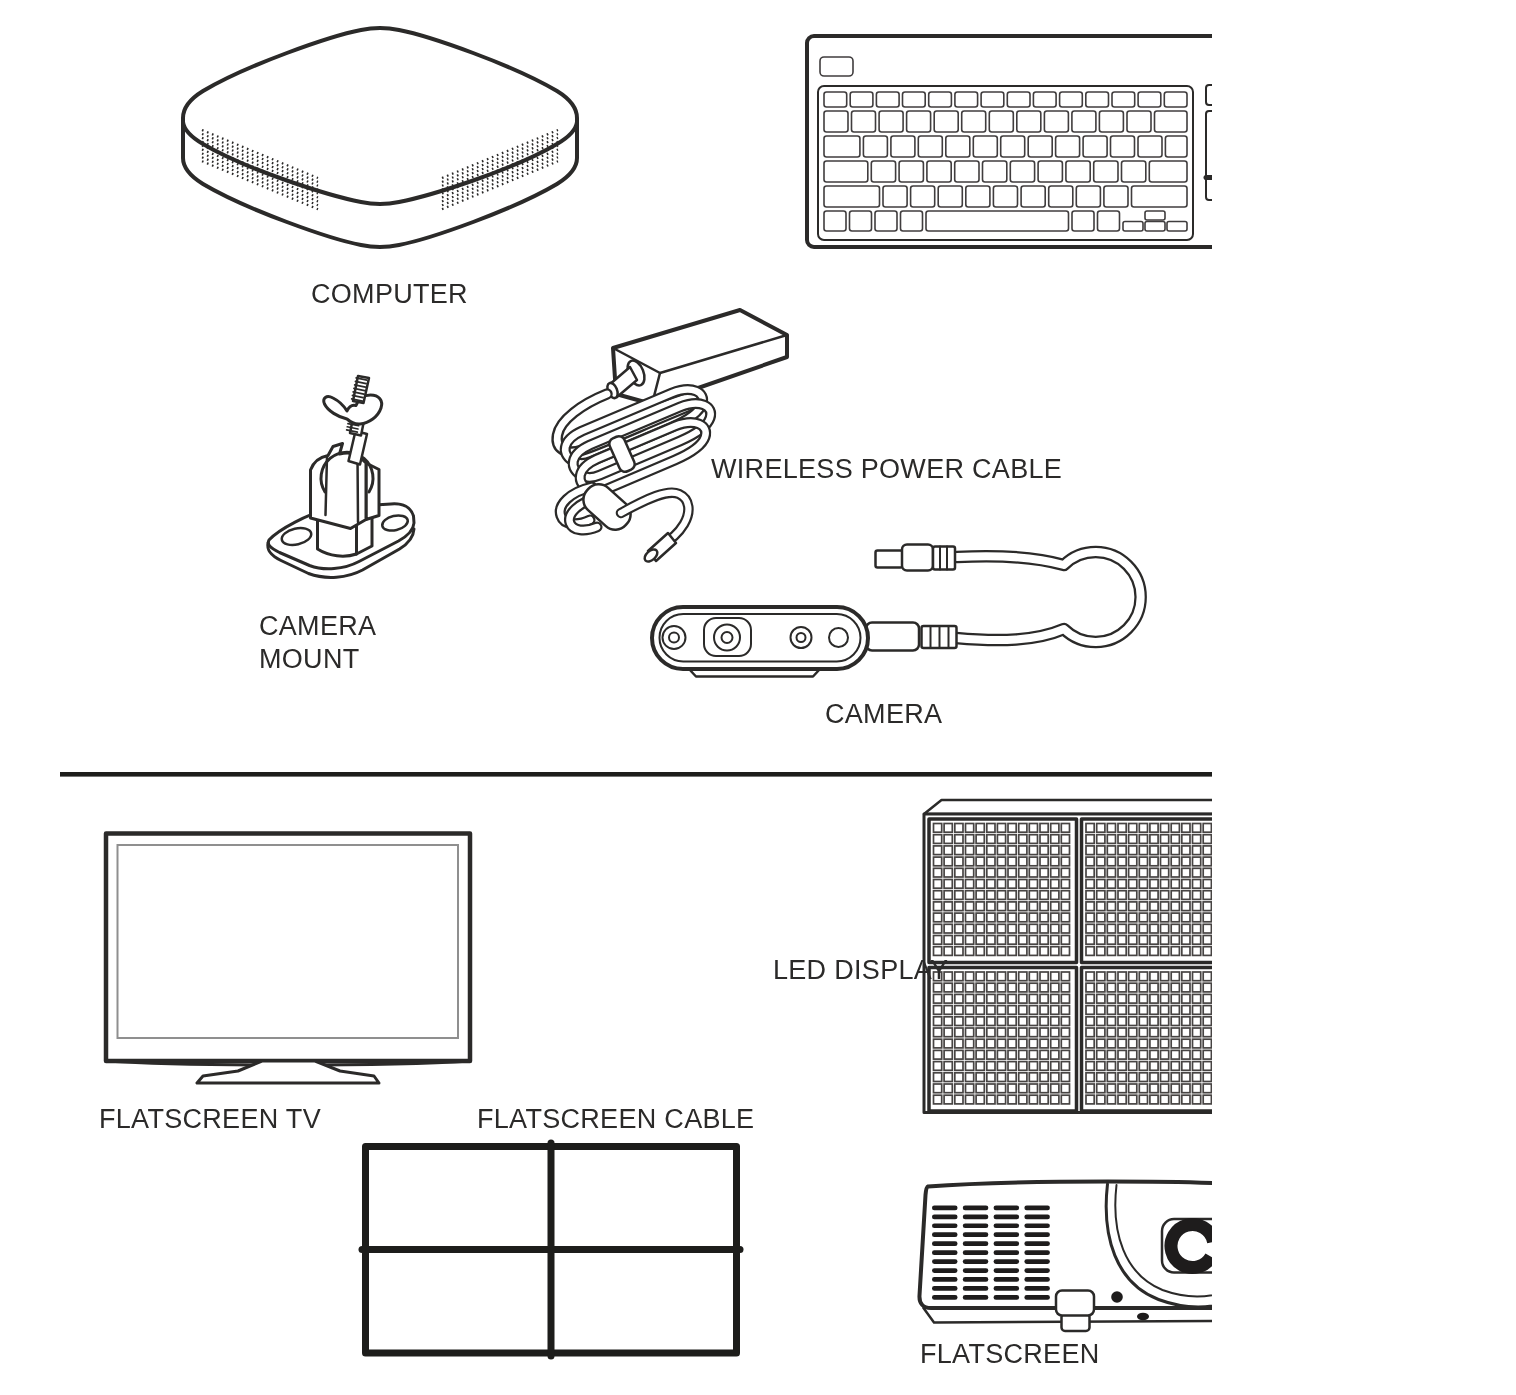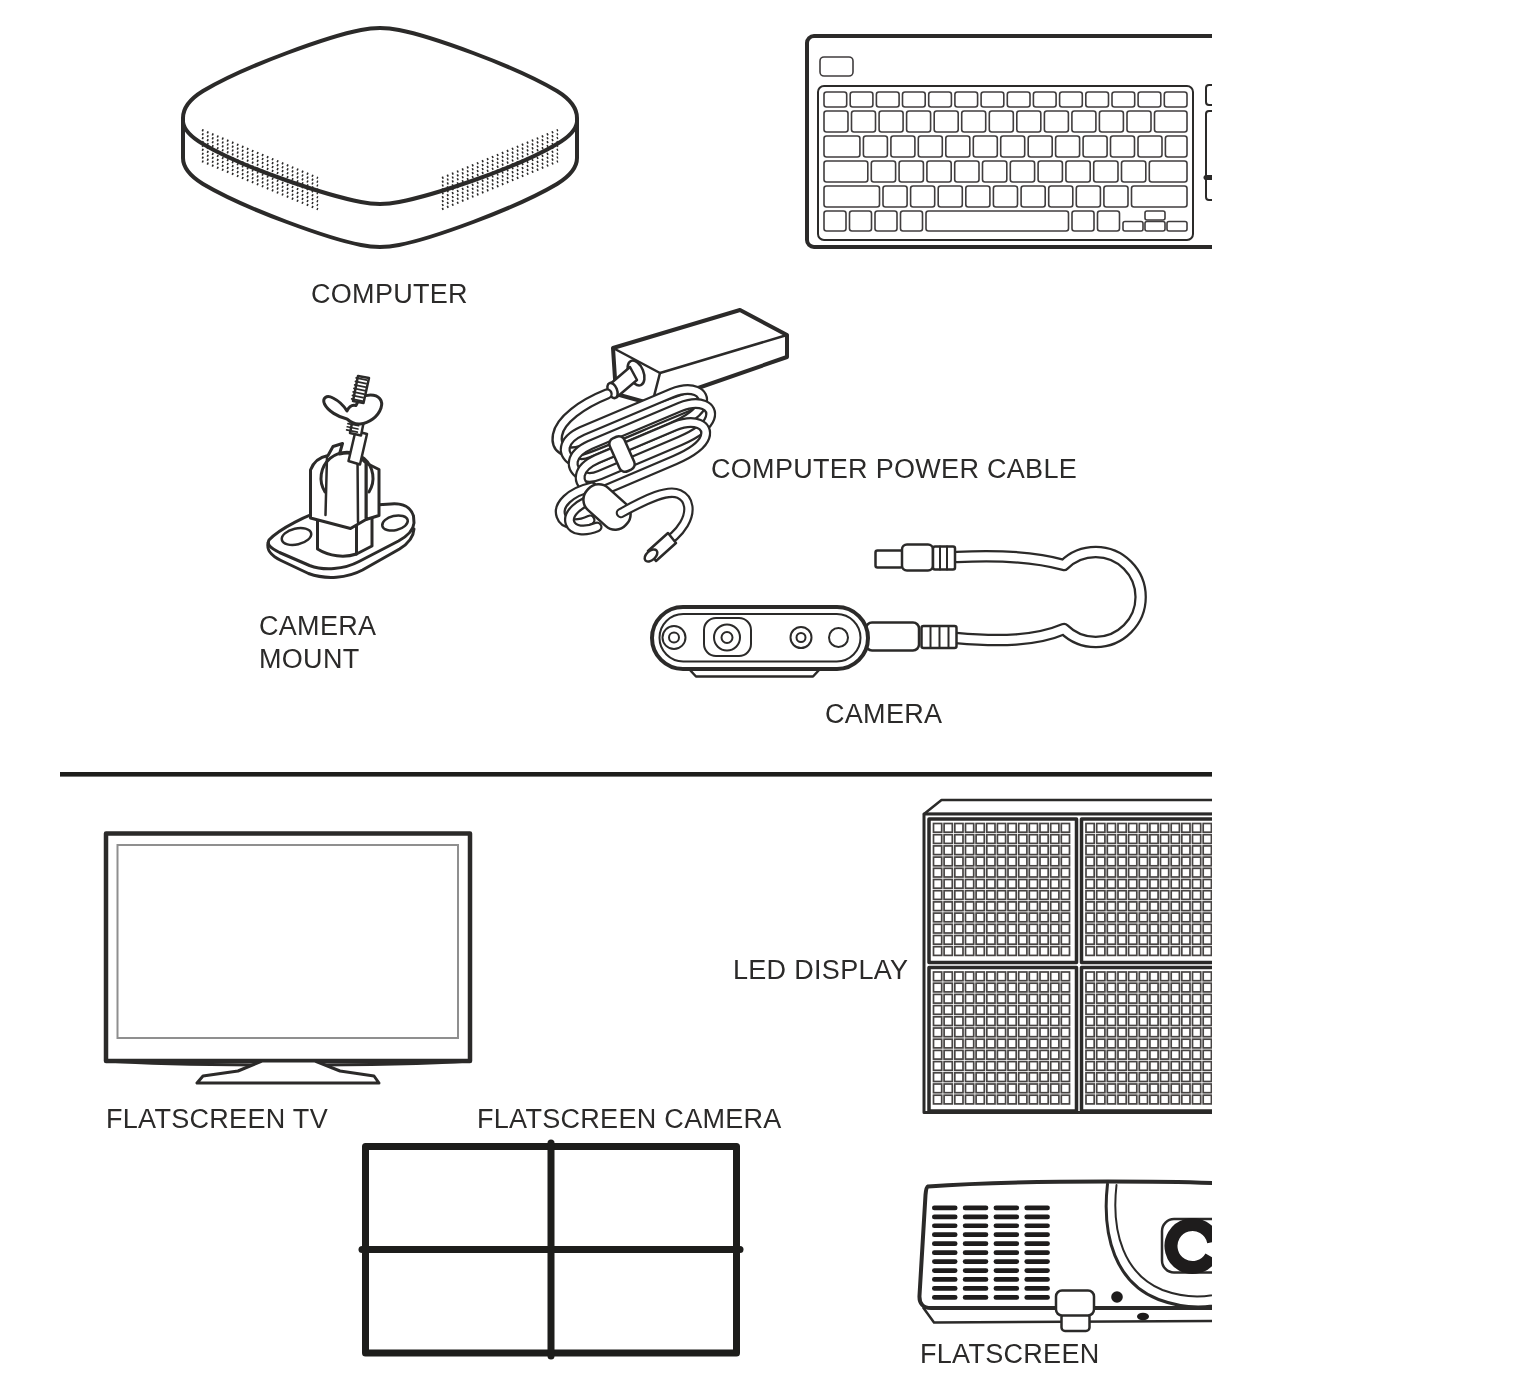--- a/index.html
+++ b/index.html
@@ -1284,20 +1284,20 @@
     <circle cx="1117" cy="1297" r="5.8" fill="#1e1c1c"></circle>
     <rect class="ln s25 fw" x="1056" y="1290.5" width="38" height="25" rx="6"></rect>
     <ellipse cx="1143" cy="1316.5" rx="6" ry="3.8" fill="#1e1c1c"></ellipse>
     <ellipse cx="1251" cy="1317.5" rx="6" ry="3.8" fill="#1e1c1c"></ellipse>
   </g>
 </svg>
 
 <div class="lbl" style="left:311px;top:278px">COMPUTER</div>
 <div class="lbl" style="left:259px;top:610px">CAMERA
 MOUNT</div>
-<div class="lbl" style="left:711px;top:453px">COMPUTER POWER CABLE</div>
+<div class="lbl" style="left:711px;top:453px">WIRELESS POWER CABLE</div>
 <div class="lbl" style="left:825px;top:698px">CAMERA</div>
-<div class="lbl" style="left:106px;top:1103px">FLATSCREEN TV</div>
-<div class="lbl" style="left:477px;top:1103px">FLATSCREEN CAMERA</div>
-<div class="lbl" style="left:733px;top:954px">LED DISPLAY</div>
+<div class="lbl" style="left:99px;top:1103px">FLATSCREEN TV</div>
+<div class="lbl" style="left:477px;top:1103px">FLATSCREEN CABLE</div>
+<div class="lbl" style="left:773px;top:954px">LED DISPLAY</div>
 <div class="lbl" style="left:920px;top:1338px">FLATSCREEN</div>
 
 </div>
 
 </body></html>

